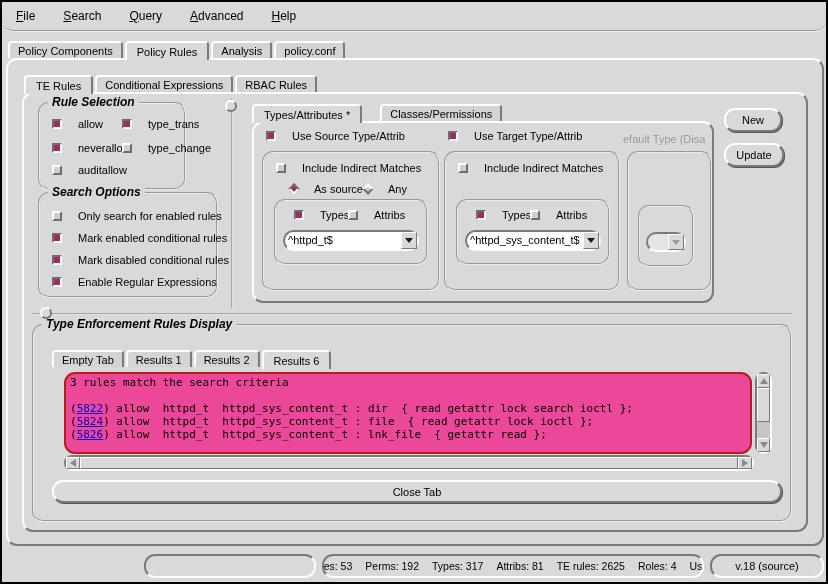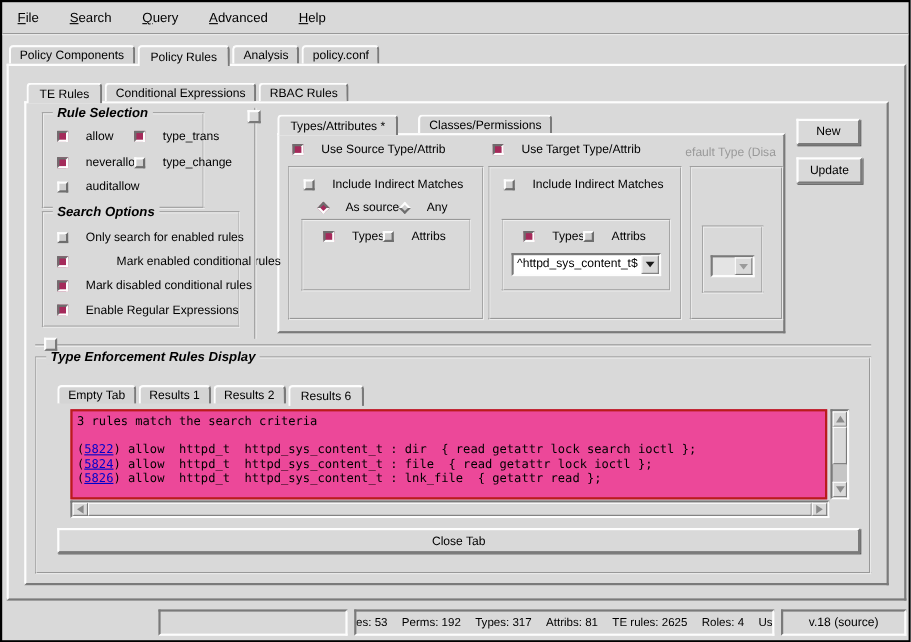--- a/index.html
+++ b/index.html
@@ -2,21 +2,21 @@
 <html><head>
 <meta charset="utf-8">
 <style>
   * { box-sizing: border-box; margin: 0; padding: 0; }
   html,body { width:828px; height:584px; }
   #window {
     position:relative; width:828px; height:584px;
     background:#d9d9d9; border:2px solid #000; overflow:hidden;
     font-family:"Liberation Sans", sans-serif; font-size:11px; color:#000;
   }
-  .abs { position:absolute; }
+  .abs { position:absolute;border-radius:11px; }
   .raised { border:2px solid; border-color:#fdfdfd #7a7a7a #7a7a7a #fdfdfd; background:#d9d9d9; }
   .groove { border:2px groove #ececec; }
   .gb-label { position:absolute; top:-9px; left:8px; background:#d9d9d9; padding:0 4px;
     font-weight:bold; font-style:italic; font-size:12px; white-space:nowrap; }
 
   
   #menubar { left:0; top:0; width:824px; height:30px; border-bottom:2px groove #ececec;
     display:flex; align-items:center; gap:28px; padding-left:14px; font-size:12px; }
   .menu-item { cursor:default; }
   .u { text-decoration:underline; }
@@ -135,21 +135,21 @@
       <span class="opt-label">auditallow</span>
     </div>
   </div>
 
   <div class="abs groove" style="left:36px; top:190px; width:180px; height:106px; z-index:4;">
     <span class="gb-label">Search Options</span>
     <div class="abs opt" style="left:12px; top:16px;">
       <span class="cb"></span>
       <span class="opt-label">Only search for enabled rules</span>
     </div>
-    <div class="abs opt" style="left:12px; top:38px;gap:28px;">
+    <div class="abs opt" style="left:12px; top:38px;">
       <span class="cb on"></span>
       <span class="opt-label">Mark enabled conditional rules</span>
     </div>
     <div class="abs opt" style="left:12px; top:60px;">
       <span class="cb on"></span>
       <span class="opt-label">Mark disabled conditional rules</span>
     </div>
     <div class="abs opt" style="left:12px; top:82px;">
       <span class="cb on"></span>
       <span class="opt-label">Enable Regular Expressions</span>
@@ -183,20 +183,26 @@
       <span class="opt-label">Any</span>
     </div>
     <div class="abs groove" style="left:10px; top:46px; width:154px; height:66px;">
       <div class="abs opt" style="left:18px; top:8px;">
         <span class="cb on"></span>
         <span class="opt-label">Types</span>
       </div>
       <div class="abs opt" style="left:72px; top:8px;">
         <span class="cb"></span>
         <span class="opt-label">Attribs</span>
+      </div>
+      <div class="abs combo" style="left:7px; top:29px; width:136px; height:21px;">
+        <span class="combo-text">^httpd_t$</span>
+        <span class="combo-btn">
+            <span class="tri-down"></span>
+          </span>
       </div>
     </div>
   </div>
 
   <div class="abs opt" style="left:446px; top:128px; z-index:5;">
     <span class="cb on"></span>
     <span class="opt-label">Use Target Type/Attrib</span>
   </div>
   <div class="abs groove" style="left:442px; top:149px; width:176px; height:140px; z-index:4;">
     <div class="abs opt" style="left:12px; top:9px;">

